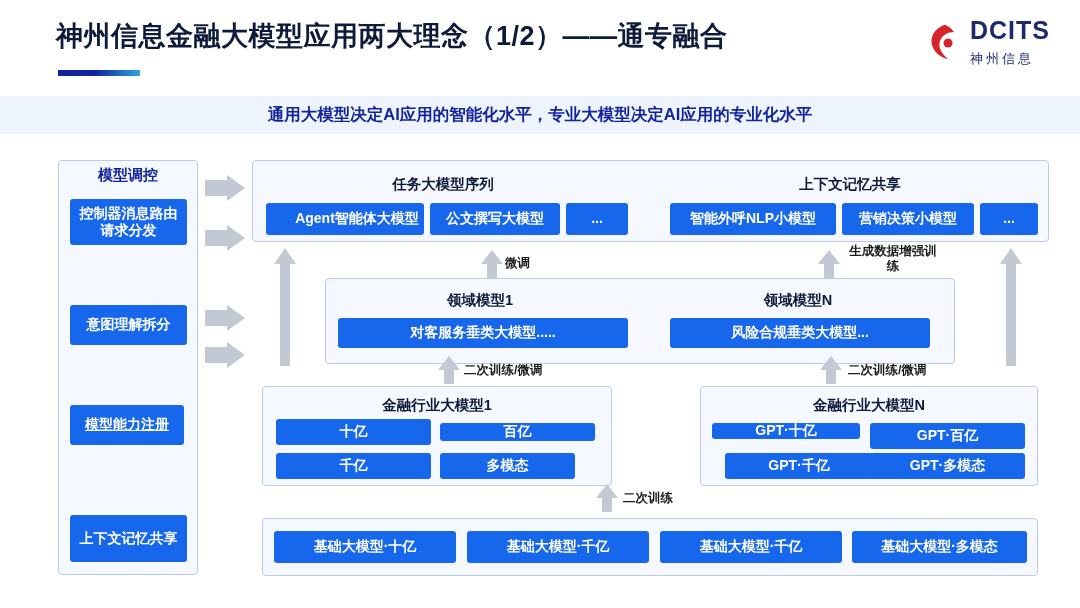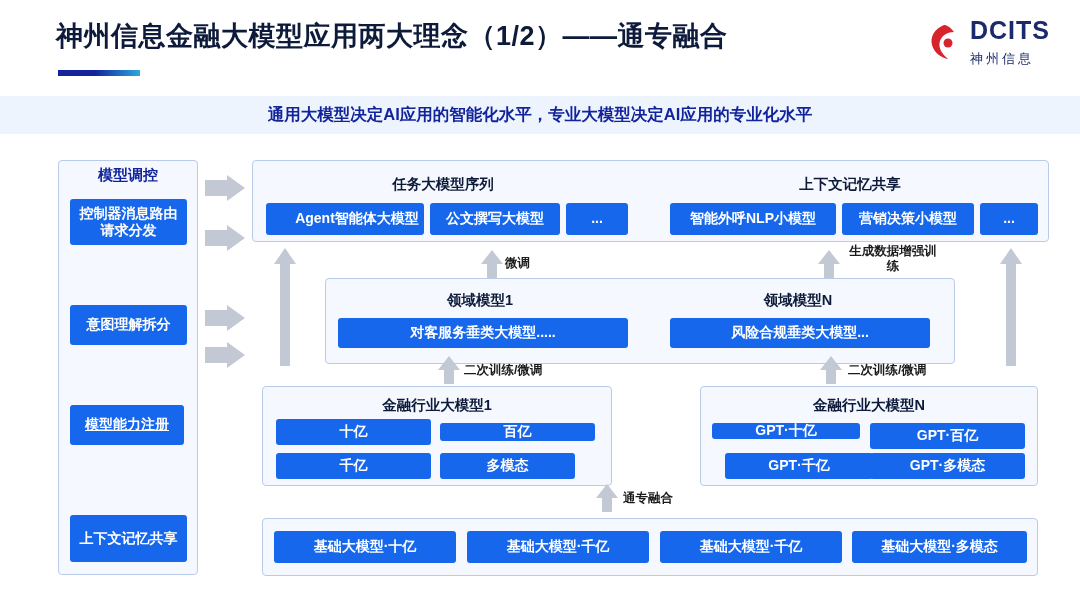--- a/index.html
+++ b/index.html
@@ -256,21 +256,21 @@
   <div class="panel" style="left:700px;top:386px;width:338px;height:100px;"></div>
   <div class="panel-title" style="left:700px;top:396px;width:338px;">金融行业大模型N</div>
   <div class="blue-box" style="position:absolute;left:712px;top:423px;width:148px;height:16px;">GPT·十亿</div>
   <div class="blue-box" style="position:absolute;left:870px;top:423px;width:155px;height:26px;">GPT·百亿</div>
   <div class="blue-box" style="position:absolute;left:712px;top:453px;width:148px;height:26px;margin-left:13px;">GPT·千亿</div>
   <div class="blue-box" style="position:absolute;left:870px;top:453px;width:155px;height:26px;">GPT·多模态</div>
 
   <svg class="arrow" style="left:596px;top:484px;" width="22" height="28">
     <polygon points="6,28 6,14 0,14 11,0 22,14 16,14 16,28" fill="#c3c9d4"></polygon>
   </svg>
-  <div class="lbl" style="left:623px;top:490px;">通专融合</div>
+  <div class="lbl" style="left:623px;top:490px;">二次训练</div>
 
   <div class="panel" style="left:262px;top:518px;width:776px;height:58px;"></div>
   <div class="blue-box" style="position:absolute;left:274px;top:531px;width:182px;height:32px;">基础大模型·十亿</div>
   <div class="blue-box" style="position:absolute;left:467px;top:531px;width:182px;height:32px;">基础大模型·千亿</div>
   <div class="blue-box" style="position:absolute;left:660px;top:531px;width:182px;height:32px;">基础大模型·千亿</div>
   <div class="blue-box" style="position:absolute;left:852px;top:531px;width:175px;height:32px;">基础大模型·多模态</div>
 
 </div>
 
 </body></html>

